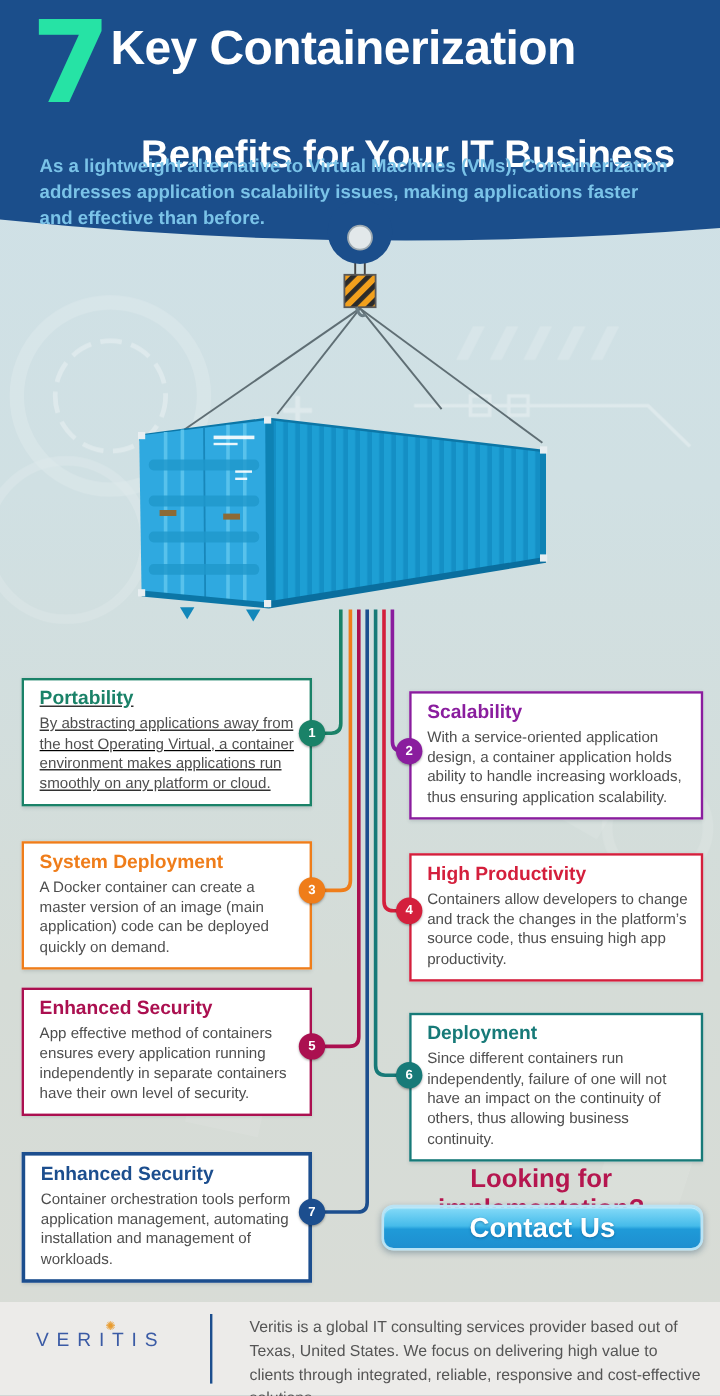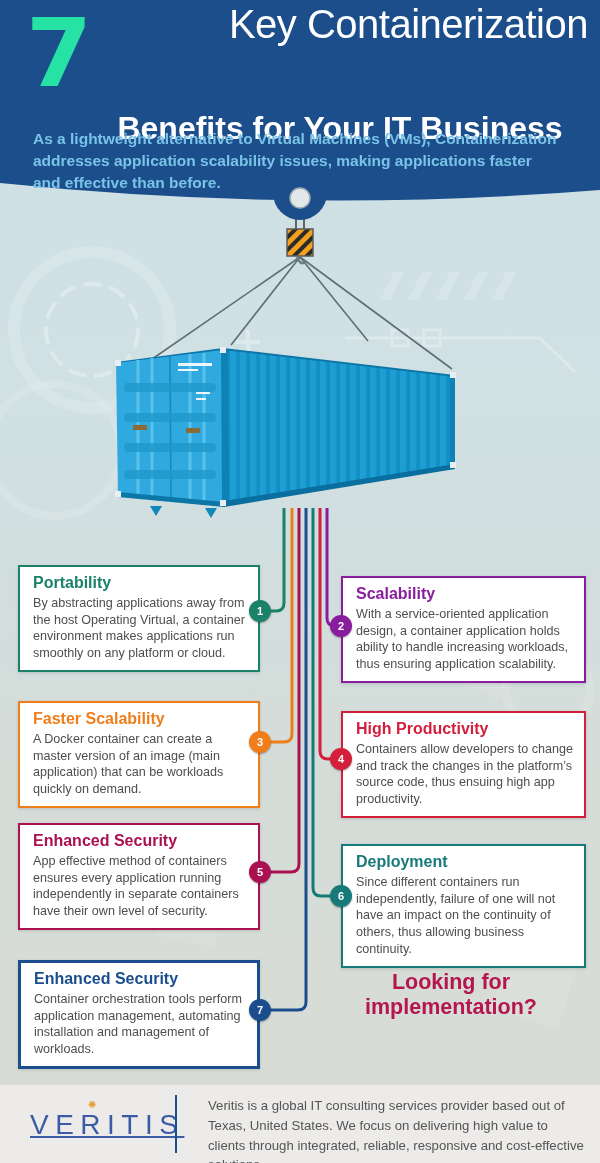--- a/index.html
+++ b/index.html
@@ -7,22 +7,22 @@
   body { font-family:"Liberation Sans", sans-serif; }
   .page {
     position:relative; width:600px; height:1163px; margin:0 auto; overflow:hidden;
     background:linear-gradient(180deg,#cfe1e8 0%,#d0e0e3 35%,#d5dcd7 70%,#d9dcd6 100%);
   }
   svg.scene { position:absolute; left:0; top:0; width:600px; height:1163px; }
 
   
   .hdr-num { position:absolute; left:26px; top:4px; font-family:"DejaVu Sans",sans-serif;
              font-weight:800; font-size:95px; line-height:1.05; color:var(--c,#26e3a5); }
-  .hdr-t1 { position:absolute; left:92px; top:2px; width:496px; text-align:right;
-            color:#ffffff; font-weight:normal; font-size:40px; letter-spacing:-0.5px; }
+  .hdr-t1 { position:absolute; left:92px; top:18px; width:496px; text-align:left;
+            color:#ffffff; font-weight:bold; font-size:40px; letter-spacing:-0.5px; }
   .hdr-t2 { position:absolute; left:92px; top:66px; width:496px; text-align:center;
             color:#ffffff; font-weight:bold; font-size:32px;margin-top:44px; }
   .hdr-sub { position:absolute; left:33px; top:128px; width:528px;
              color:var(--c,#7ac3e8); font-weight:bold; font-size:15.5px; line-height:1.42; }
 
   
   .card { position:absolute; background:#ffffff; border:2px solid var(--c,#333);
           padding:7px 10px 8px 13px; box-shadow:0 1px 3px rgba(40,60,70,.18); }
   .card.left  { left:18px;  width:242px; }
   .card.right { left:341px; width:245px; }
@@ -41,21 +41,21 @@
   .cta-btn { position:absolute; left:318px; top:1004px; width:268px; height:38px;
              border:2px solid #b9e3f5; border-radius:10px; cursor:pointer;
              background:linear-gradient(180deg,#86dbf8 0%,#45bbea 46%,#1f9ad8 54%,#1e8fd0 100%);
              color:#ffffff; font-family:"Liberation Sans",sans-serif; font-weight:bold; font-size:23px;
              text-shadow:0 1px 2px rgba(0,60,110,.45);
              box-shadow:0 2px 5px rgba(20,60,90,.35), inset 0 1px 1px rgba(255,255,255,.55); }
 
   
   .footer { position:absolute; left:0; top:1085px; width:600px; height:78px; background:#ecebe9; }
   .logo { position:absolute; left:30px; top:24px; color:var(--c,#3b5ba5);
-          font-size:28px; letter-spacing:6.5px; font-weight:400;text-decoration:underline; }
+          font-size:16px; letter-spacing:6.5px; font-weight:400; }
   .sparkle { position:absolute; left:88px; top:14px; color:#e89b2e; font-size:10px; letter-spacing:0; }
   .fdiv { position:absolute; left:175px; top:10px; width:2px; height:58px; background:#1c4e8e; }
   .ftext { position:absolute; left:208px; top:11px; width:380px;
            color:#555555; font-size:13.2px; line-height:1.5; }
 </style>
 </head>
 <body>
 
 <div class="page">
 
@@ -162,31 +162,31 @@
     <path d="M299,508 L299,864 Q299,872 291,872 L260,872" style="--c: #ab1050;"></path>
     <path d="M313,508 L313,888 Q313,896 321,896 L341,896" style="--c: #177a78;"></path>
     <path d="M306,508 L306,1002 Q306,1010 298,1010 L260,1010" style="--c: #1c4e8e;"></path>
   </svg>
 
   <div class="hdr-num" style="--c: #26e3a5;">7</div>
   <h1 class="hdr-t1">Key Containerization</h1>
   <h2 class="hdr-t2">Benefits for Your IT Business</h2>
   <p class="hdr-sub" style="--c: #7ac3e8;">As a lightweight alternative to Virtual Machines (VMs), Containerization addresses application scalability issues, making applications faster and effective than before.</p>
 
-  <section class="card left" style="top: 565px; min-height: 96px; --c: #1a8268;">
+  <section class="card left" style="top: 565px; min-height: 96px; text-decoration: underline; --c: #1a8268;">
     <h3>Portability</h3>
     <p>By abstracting applications away from the host Operating Virtual, a container environment makes applications run smoothly on any platform or cloud.</p>
   </section>
   <section class="card right" style="top: 576px; min-height: 99px; --c: #8a1d9e;">
     <h3>Scalability</h3>
     <p>With a service-oriented application design, a container application holds ability to handle increasing workloads, thus ensuring application scalability.</p>
   </section>
   <section class="card left" style="top: 701px; min-height: 83px; --c: #ef7d1a;">
-    <h3>Faster Scalability</h3>
-    <p>A Docker container can create a master version of an image (main application) that can be workloads quickly on demand.</p>
+    <h3>System Deployment</h3>
+    <p>A Docker container can create a master version of an image (main application) code can be deployed quickly on demand.</p>
   </section>
   <section class="card right" style="top: 711px; min-height: 99px; --c: #d41f3c;">
     <h3>High Productivity</h3>
     <p>Containers allow developers to change and track the changes in the platform’s source code, thus ensuing high app productivity.</p>
   </section>
   <section class="card left" style="top: 823px; min-height: 97px; --c: #ab1050;">
     <h3>Enhanced Security</h3>
     <p>App effective method of containers ensures every application running independently in separate containers have their own level of security.</p>
   </section>
   <section class="card right" style="top: 844px; min-height: 99px; --c: #177a78;">
@@ -200,20 +200,21 @@
 
   <div class="num" style="left: 249px; top: 600px; --c: #1a8268;">1</div>
   <div class="num" style="left: 330px; top: 615px; --c: #8a1d9e;">2</div>
   <div class="num" style="left: 249px; top: 731px; --c: #ef7d1a;">3</div>
   <div class="num" style="left: 330px; top: 748px; --c: #d41f3c;">4</div>
   <div class="num" style="left: 249px; top: 861px; --c: #ab1050;">5</div>
   <div class="num" style="left: 330px; top: 885px; --c: #177a78;">6</div>
   <div class="num" style="left: 249px; top: 999px; --c: #1c4e8e;">7</div>
 
   <div class="cta-q" style="--c: #b5164f;">Looking for implementation?</div>
+  <button class="cta-btn">Contact Us</button>
 
   <div class="footer">
     <span class="logo" style="--c: #3b5ba5;">VERITIS</span>
     <span class="sparkle">✺</span>
     <div class="fdiv"></div>
     <p class="ftext">Veritis is a global IT consulting services provider based out of Texas, United States. We focus on delivering high value to clients through integrated, reliable, responsive and cost-effective solutions.</p>
   </div>
 
 </div>
 

